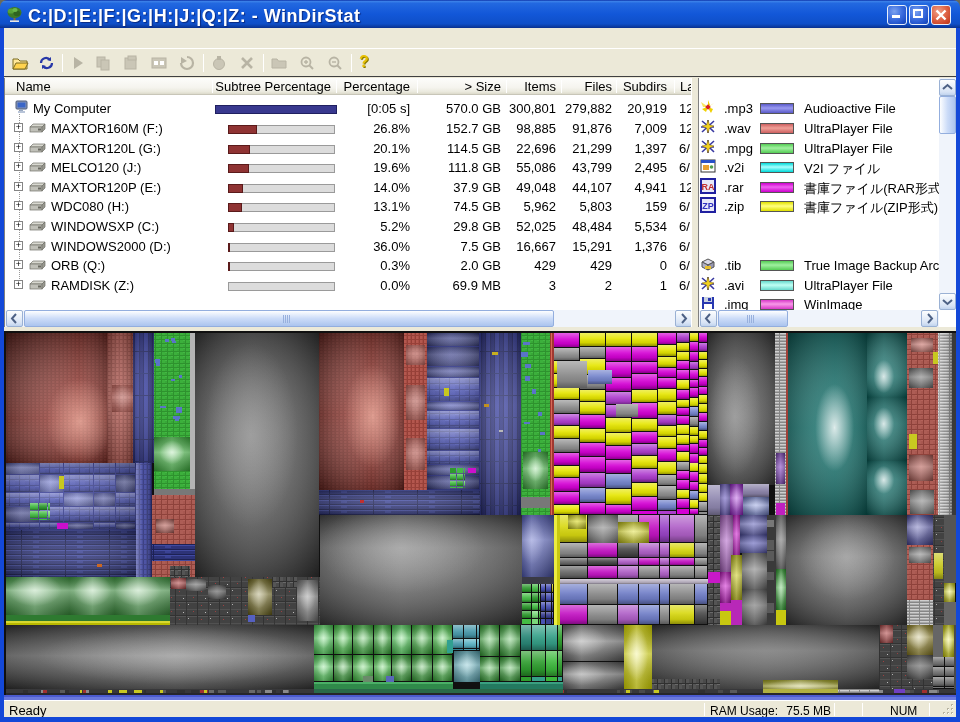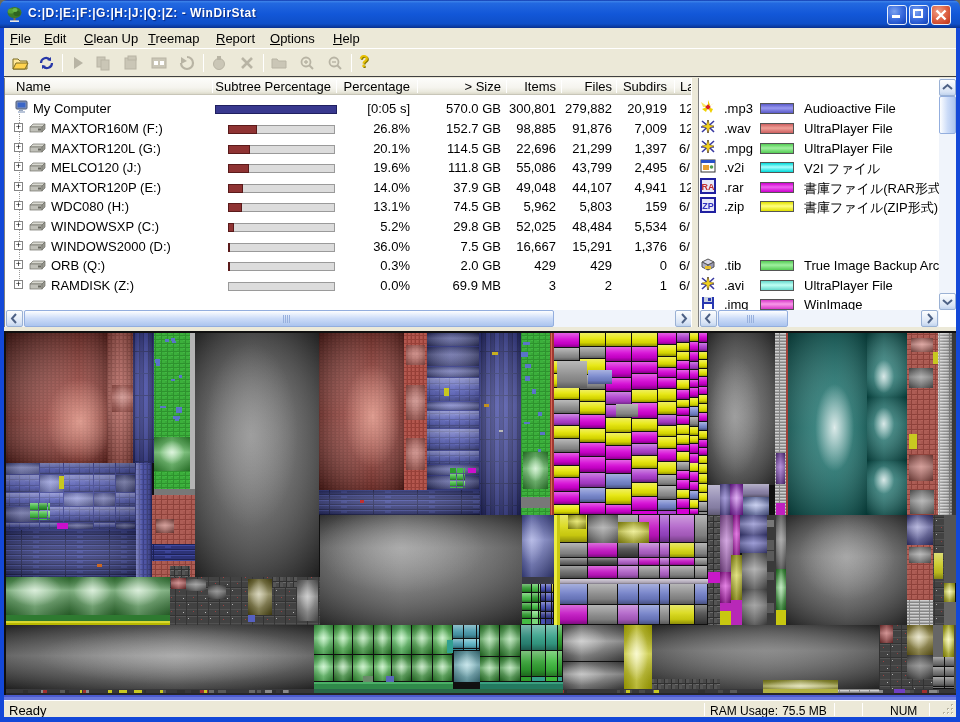--- a/index.html
+++ b/index.html
@@ -1,19 +1,19 @@
 <!DOCTYPE html>
 <html><head><meta charset="utf-8"><title>WinDirStat</title><style>
 *{margin:0;padding:0;box-sizing:border-box}
 html,body{width:960px;height:722px;overflow:hidden;background:#6a6a5a;font-family:"Liberation Sans",sans-serif}
 #win{position:absolute;left:0;top:0;width:960px;height:722px}
 #winbg{position:absolute;left:0;top:28px;width:960px;height:689px;background:#ece9d8}
 #title{position:absolute;left:0;top:0;width:960px;height:28px;border-radius:7px 7px 0 0;
 background:linear-gradient(180deg,#0b2fa6 0%,#3a80e8 5%,#2268e0 12%,#1257d8 50%,#0f4fc8 85%,#0b3a9e 96%,#092f90 100%);}
-#title .ttxt{position:absolute;left:28px;top:6px;color:#fff;font-weight:bold;font-size:12px;letter-spacing:0.5px;text-shadow:1px 1px 1px #0a2a80}
+#title .ttxt{position:absolute;left:28px;top:6px;color:#fff;font-weight:bold;font-size:18px;letter-spacing:0.5px;text-shadow:1px 1px 1px #0a2a80}
 .wbtn{position:absolute;top:5px;width:20px;height:20px;border-radius:3px;border:1px solid #e8f0fc}
 #bmin,#bmax{background:radial-gradient(circle at 35% 30%,#7ca2ef 0%,#3d6fe0 45%,#1e50c8 80%,#1443ae 100%)}
 #bmin{left:887px}#bmax{left:909px}
 #bcls{left:931px;background:radial-gradient(circle at 35% 30%,#f0a088 0%,#e0684a 45%,#cc4428 80%,#b03818 100%)}
 .wbtn span{position:absolute;color:#fff;font-weight:bold}
 #menubar{position:absolute;left:4px;top:28px;width:952px;height:20px;background:#ece9d8;font-size:13px;color:#000}
 #menubar span{position:absolute;top:3px}
 #menubar u{text-decoration:underline}
 #toolbar{position:absolute;left:4px;top:48px;width:952px;height:28px;background:#ece9d8;border-top:1px solid #fff}
 #panels{position:absolute;left:4px;top:76px;width:952px;height:250px;background:#ece9d8;border-top:1px solid #404040}
@@ -56,29 +56,20 @@
         <span style="left:4px;top:9px;width:8px;height:3px;background:#fff"></span>
       </div>
       <div class="wbtn" id="bmax">
         <span style="left:3px;top:3px;width:10px;height:9px;border:2px solid #fff;background:transparent"></span>
       </div>
       <div class="wbtn" id="bcls">
         <svg style="position:absolute;left:3px;top:3px" width="12" height="12" viewBox="0 0 12 12">
           <path d="M1.5 1.5 L10.5 10.5 M10.5 1.5 L1.5 10.5" stroke="#fff" stroke-width="2.4"></path>
         </svg>
       </div>
-    </div>
-    <div id="menubar">
-      <span style="left:6px"><u>F</u>ile</span>
-      <span style="left:40px"><u>E</u>dit</span>
-      <span style="left:80px"><u>C</u>lean Up</span>
-      <span style="left:144px"><u>T</u>reemap</span>
-      <span style="left:212px"><u>R</u>eport</span>
-      <span style="left:266px"><u>O</u>ptions</span>
-      <span style="left:329px"><u>H</u>elp</span>
     </div>
     <div id="toolbar">
       <svg class="ticon" style="left:8px;top:6px;width:17px;height:16px" viewBox="0 0 17 16">
         <path d="M1 14 L1 4 L6 4 L8 6 L15 6 L15 14 Z" fill="#ffe89a" stroke="#7a6a20"></path>
         <path d="M1 14 L4 8 L16 8 L13 14 Z" fill="#ffd34e" stroke="#7a6a20"></path>
       </svg>
       <svg class="ticon" style="left:34px;top:6px;width:17px;height:16px" viewBox="0 0 17 16">
         <path d="M3 8 a5 5 0 0 1 9-3" fill="none" stroke="#2838a8" stroke-width="2.2"></path>
         <path d="M13 2 L13 6 L9 5 Z" fill="#2838a8"></path>
         <path d="M14 8 a5 5 0 0 1 -9 3" fill="none" stroke="#2838a8" stroke-width="2.2"></path>
@@ -2901,21 +2892,21 @@
       <rect x="944.0" y="583.0" width="11.0" height="19.0" fill="url(#v253)"></rect>
       <rect x="944.0" y="583.0" width="11.0" height="19.0" fill="url(#s254)"></rect>
       <rect x="944.0" y="602.0" width="12.0" height="23.0" fill="#666"></rect>
       <rect x="954.0" y="625.0" width="2.0" height="64.0" fill="#4a4a4a"></rect>
     </svg>
     <div id="splitline"></div>
     <div id="statusbar" style="font-size:12px">
       <span style="position:absolute;left:5px;top:2px;font-size:13px">Ready</span>
       <span style="position:absolute;left:700px;top:2px;width:1px;height:13px;background:#c8c5b2;border-right:1px solid #fff"></span>
       <span style="position:absolute;left:706px;top:3px">RAM Usage:</span>
-      <span style="position:absolute;left:774px;top:3px;width:53px;text-align:center">75.5 MB</span>
+      <span style="position:absolute;left:774px;top:3px;width:53px;text-align:right">75.5 MB</span>
       <span style="position:absolute;left:830px;top:2px;width:1px;height:13px;background:#c8c5b2;border-right:1px solid #fff"></span>
       <span style="position:absolute;left:858px;top:2px;width:1px;height:13px;background:#c8c5b2;border-right:1px solid #fff"></span>
       <span style="position:absolute;left:886px;top:3px">NUM</span>
       <span style="position:absolute;left:925px;top:2px;width:1px;height:13px;background:#c8c5b2;border-right:1px solid #fff"></span>
       <svg style="position:absolute;right:1px;bottom:1px" width="13" height="13" viewBox="0 0 13 13">
         <g fill="#b8b4a0">
           <rect x="9" y="9" width="2" height="2"></rect>
           <rect x="9" y="5" width="2" height="2"></rect>
           <rect x="5" y="9" width="2" height="2"></rect>
           <rect x="9" y="1" width="2" height="2"></rect>

